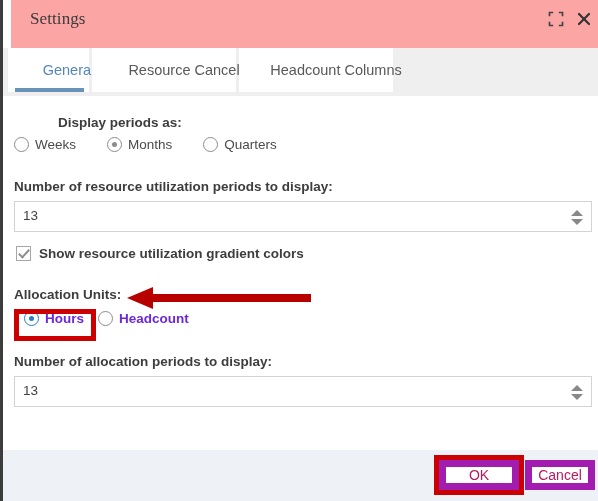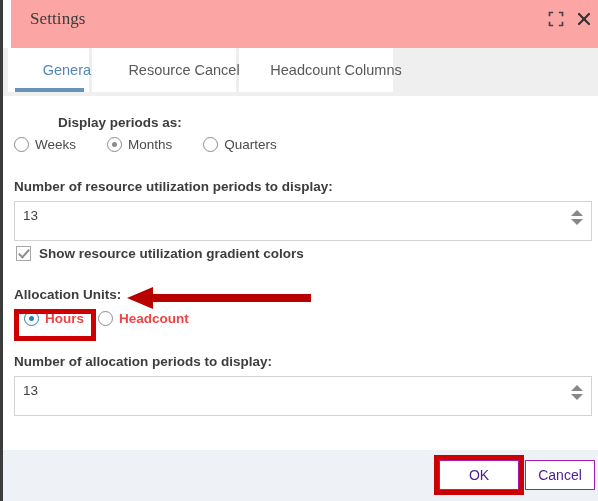--- a/index.html
+++ b/index.html
@@ -151,30 +151,30 @@
   .radio-mark.blue.checked::after {
     background: #2a7fbd;
   }
   .radio-label {
     margin-left: 6px;
     font-size: 13.5px;
     color: #4a4a4a;
   }
   .radio-label.bold {
     font-weight: bold;
-    color: #ef4444;
+    color: #6d28d9;
   }
 
   
   .num-input {
     position: absolute;
     box-sizing: border-box;
     border: 1px solid #d3d3d3;
     background: #ffffff;
-    height: 40px;
+    height: 31px;
   }
   .num-input .val {
     position: absolute;
     left: 8px;
     top: 6px;
     font-size: 13.5px;
     color: #414141;
   }
   .spinner {
     position: absolute;
@@ -236,26 +236,26 @@
     top: 450px;
     width: 595px;
     height: 51px;
     background: #eef1f5;
   }
   .btn {
     position: absolute;
     box-sizing: border-box;
     height: 30px;
     background: #ffffff;
-    border: 1px solid #a21caf;
+    border: 7px solid #a21caf;
     display: flex;
     align-items: center;
     justify-content: center;
     font-size: 14px;
-    color: #4c1d95;
+    color: #be185d;
     cursor: pointer;
   }
   #ok-button     { left: 436px; top: 460px; width: 80px; }
   #cancel-button { left: 522px; top: 460px; width: 70px; }
 
   
   .annot-box {
     position: absolute;
     box-sizing: border-box;
     border: 5px solid #cc0000;

